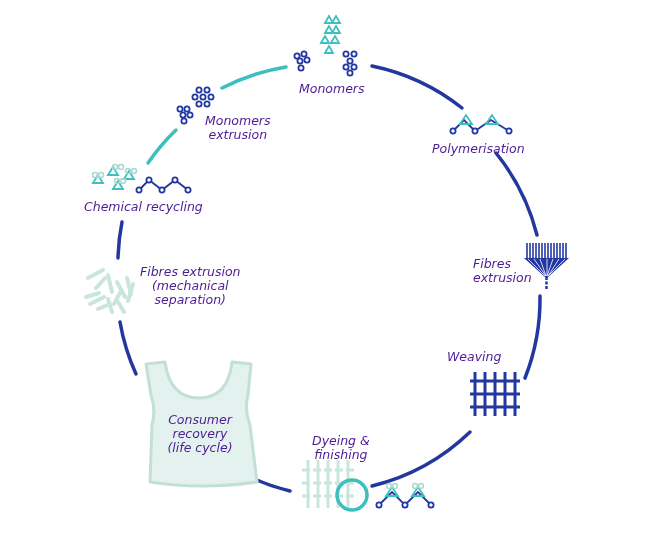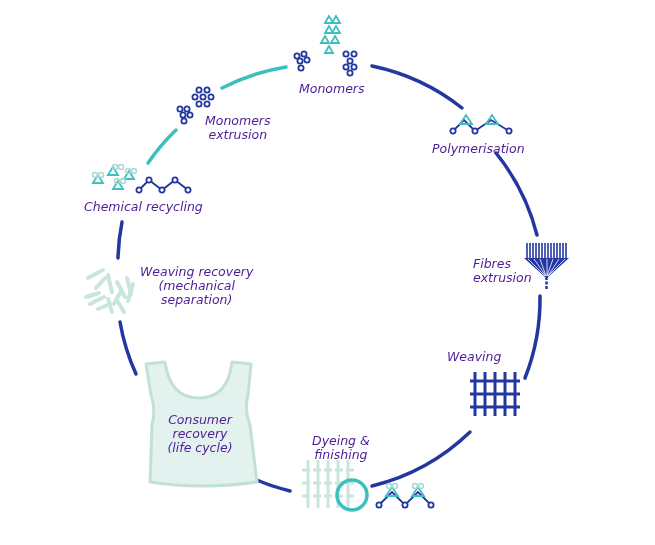--- a/index.html
+++ b/index.html
@@ -209,21 +209,21 @@
 <div class="lbl center" style="left:312px; top:427px;margin-top:7px;">
   <div>Dyeing &amp;</div>
   <div>finishing</div>
 </div>
 <div class="lbl center" style="left:160px; top:413px; width:80px;">
   <div>Consumer</div>
   <div>recovery</div>
   <div>(life cycle)</div>
 </div>
 <div class="lbl center" style="left:140px; top:265px;">
-  <div>Weaving recovery</div>
+  <div>Fibres extrusion</div>
   <div>(mechanical</div>
   <div>separation)</div>
 </div>
 <div class="lbl" style="left:84px; top:200px;">Chemical recycling</div>
 <div class="lbl center" style="left:205px; top:114px;">
   <div>Monomers</div>
   <div>extrusion</div>
 </div>
 
 </body></html>

